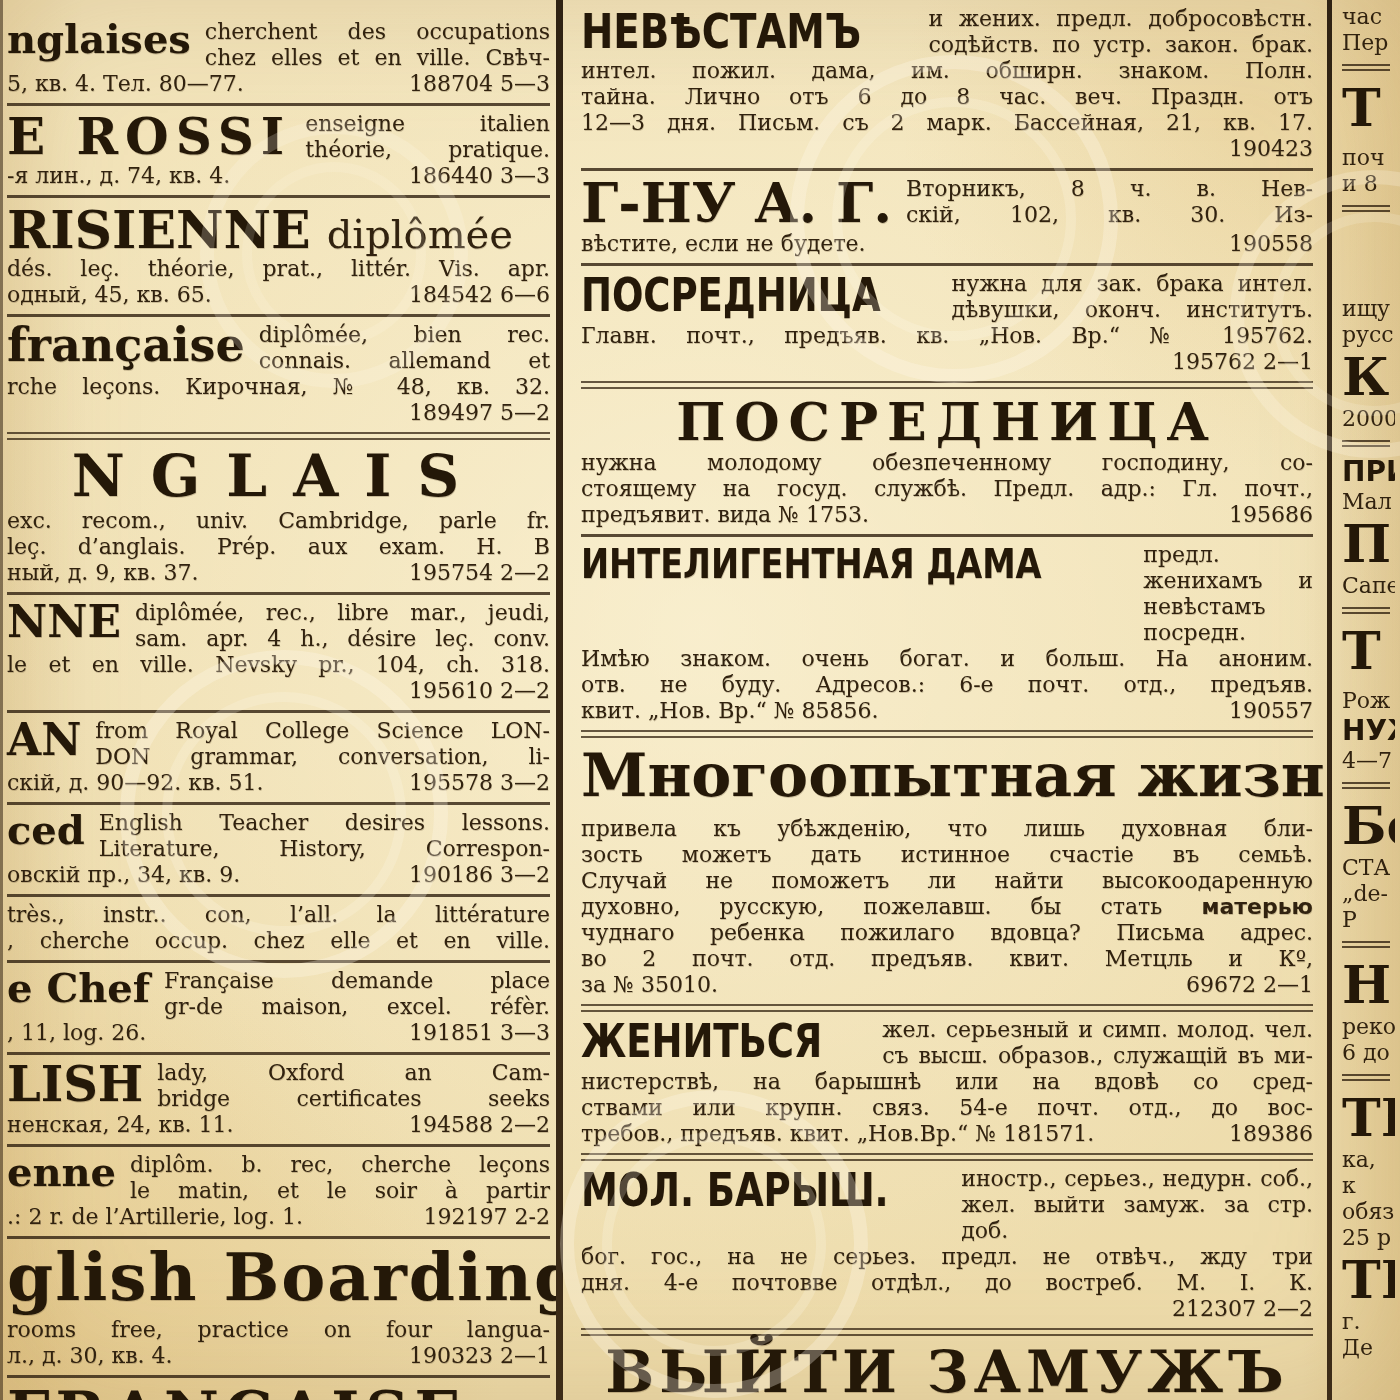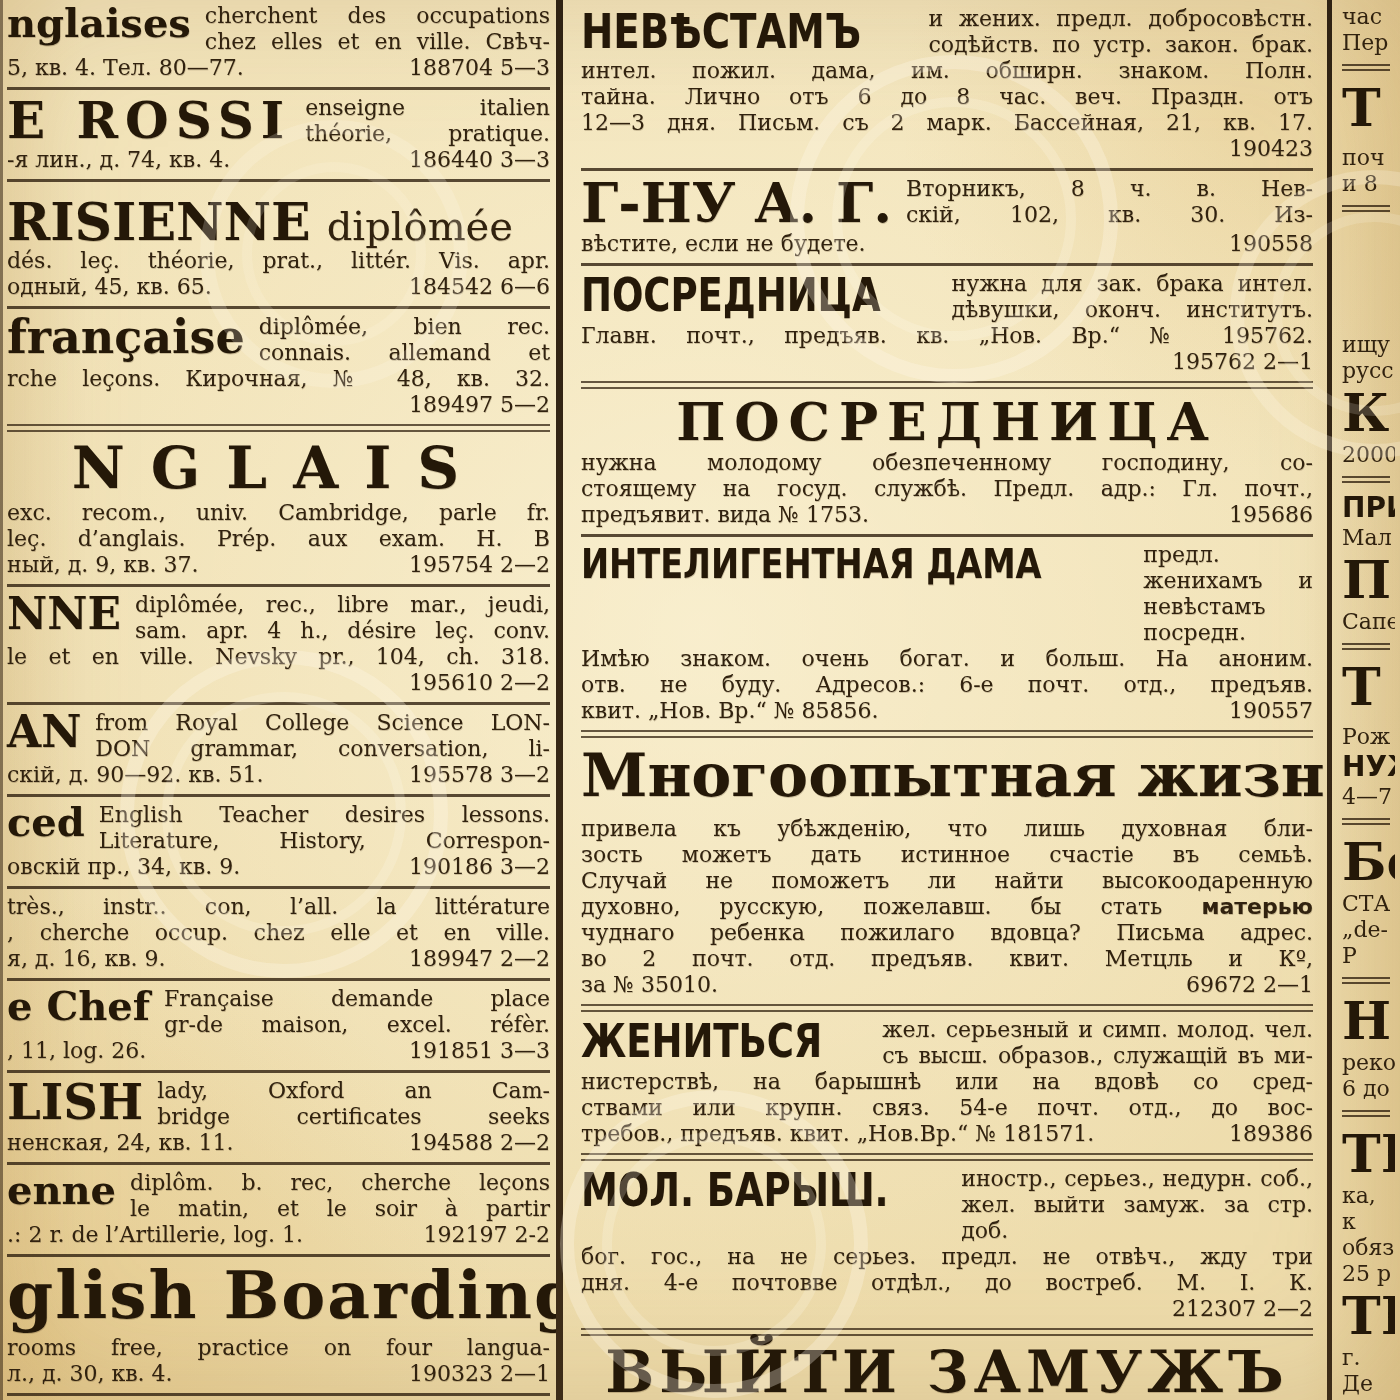--- a/index.html
+++ b/index.html
@@ -9,33 +9,33 @@
   .page{position:relative;width:1400px;height:1400px;overflow:hidden;
         color:#31220f;
         background-image:
           radial-gradient(circle at 50% 45%, rgba(255,249,226,.55), transparent 70%),
           radial-gradient(circle at 90% 8%, rgba(213,172,92,.25), transparent 20%),
           radial-gradient(circle at 3% 97%, rgba(211,167,84,.30), transparent 24%),
           linear-gradient(90deg, rgba(205,162,80,.12), transparent 6%, transparent 93%, rgba(195,152,70,.22)),
           linear-gradient(180deg,#f3e5bc,#eddbaa);
         box-shadow:inset 0 0 140px rgba(150,110,50,.22);}
   .cols{position:relative;display:flex;width:1400px;height:1400px;}
-  .col-left{width:556px;padding:0 6px 0 4px;box-sizing:border-box;overflow:hidden;
+  .col-left{width:556px;padding:16px 6px 0 4px;box-sizing:border-box;overflow:hidden;
             border-left:3px solid rgba(52,37,20,.55);}
   .col-mid{width:764px;padding:3px 14px 9px 18px;box-sizing:border-box;overflow:hidden;}
   .col-right{width:63px;padding:4px 0 0 10px;box-sizing:border-box;overflow:hidden;}
   .vrule{width:7px;background:linear-gradient(180deg,#2f2213,#3d2c18);flex:none;}
   .vrule.thin{width:5px;}
 
   .ad{padding:3px 0 5px;font-size:22px;line-height:26px;
       text-shadow:.5px .5px 0 rgba(80,60,30,.25);}
   .rule{border-top:3px solid rgba(52,36,18,.82);margin:1px 0 2px;}
   .rule.double{border-top:2px solid rgba(52,36,18,.75);border-bottom:2px solid rgba(52,36,18,.75);height:4px;}
   .adflex{display:flex;gap:14px;align-items:flex-start;}
-  .hrow{display:flex;gap:16px;align-items:baseline;margin-top:8px;}
+  .hrow{display:flex;gap:16px;align-items:baseline;}
   .hL{font-weight:700;line-height:1.02;white-space:nowrap;color:#241808;}
   .h-cond{font-family:"DejaVu Sans","Liberation Sans",sans-serif;font-weight:700;
           display:inline-block;transform:scale(.84,1.04);transform-origin:left top;
           line-height:1.05;white-space:nowrap;color:#241808;}
   .side{flex:1 1 auto;white-space:pre-line;text-align:justify;text-align-last:justify;}
   .jbody{white-space:pre-line;text-align:justify;text-align-last:justify;}
   .tailline{display:flex;justify-content:space-between;gap:16px;}
   .tailline .t{white-space:nowrap;}
   .tailline .r{white-space:nowrap;}
   .refonly{text-align:right;}
@@ -43,21 +43,21 @@
   b{font-family:"DejaVu Sans","Liberation Sans",sans-serif;}
 
   
   .col-right{font-size:22px;line-height:26px;}
   .rbody{white-space:pre-line;}
   .rhuge{font-size:52px;line-height:58px;font-weight:700;color:#241808;white-space:nowrap;}
   .rbold{font-family:"DejaVu Sans","Liberation Sans",sans-serif;font-weight:700;
          font-size:28px;line-height:34px;white-space:nowrap;color:#241808;}
   .rrule{border-top:2px solid rgba(52,36,18,.8);border-bottom:2px solid rgba(52,36,18,.8);
          height:3px;width:48px;margin:8px 0;}
-  .mt-xl{margin-top:120px;}
+  .mt-xl{margin-top:84px;}
   .mt-sm{margin-top:8px;}
 
   .wm{position:absolute;border-radius:50%;border:14px solid rgba(255,250,235,.30);pointer-events:none;}
   .wm::before{content:"";position:absolute;inset:28px;border-radius:50%;
               border:10px solid rgba(255,250,235,.22);}
 </style>
 </head>
 <body>
 
 <div class="page">
@@ -159,24 +159,20 @@
         <div class="tailline">
             <span class="t">овскій пр., 34, кв. 9.</span>
             <span class="r">190186 3—2</span>
           </div>
       </div>
       <div class="rule"></div>
 
       <div class="ad">
         <div class="jbody">très., instr.. con, l’all. la littérature
 , cherche occup. chez elle et en ville.</div>
-        <div class="tailline">
-            <span class="t">я, д. 16, кв. 9.</span>
-            <span class="r">189947 2—2</span>
-          </div>
       </div>
       <div class="rule"></div>
 
       <div class="ad">
         <div class="adflex">
           <div class="hL" style="font-size:40px">e Chef</div>
           <div class="side">Française demande place
 gr-de maison, excel. réfèr.</div>
         </div>
         <div class="tailline">

